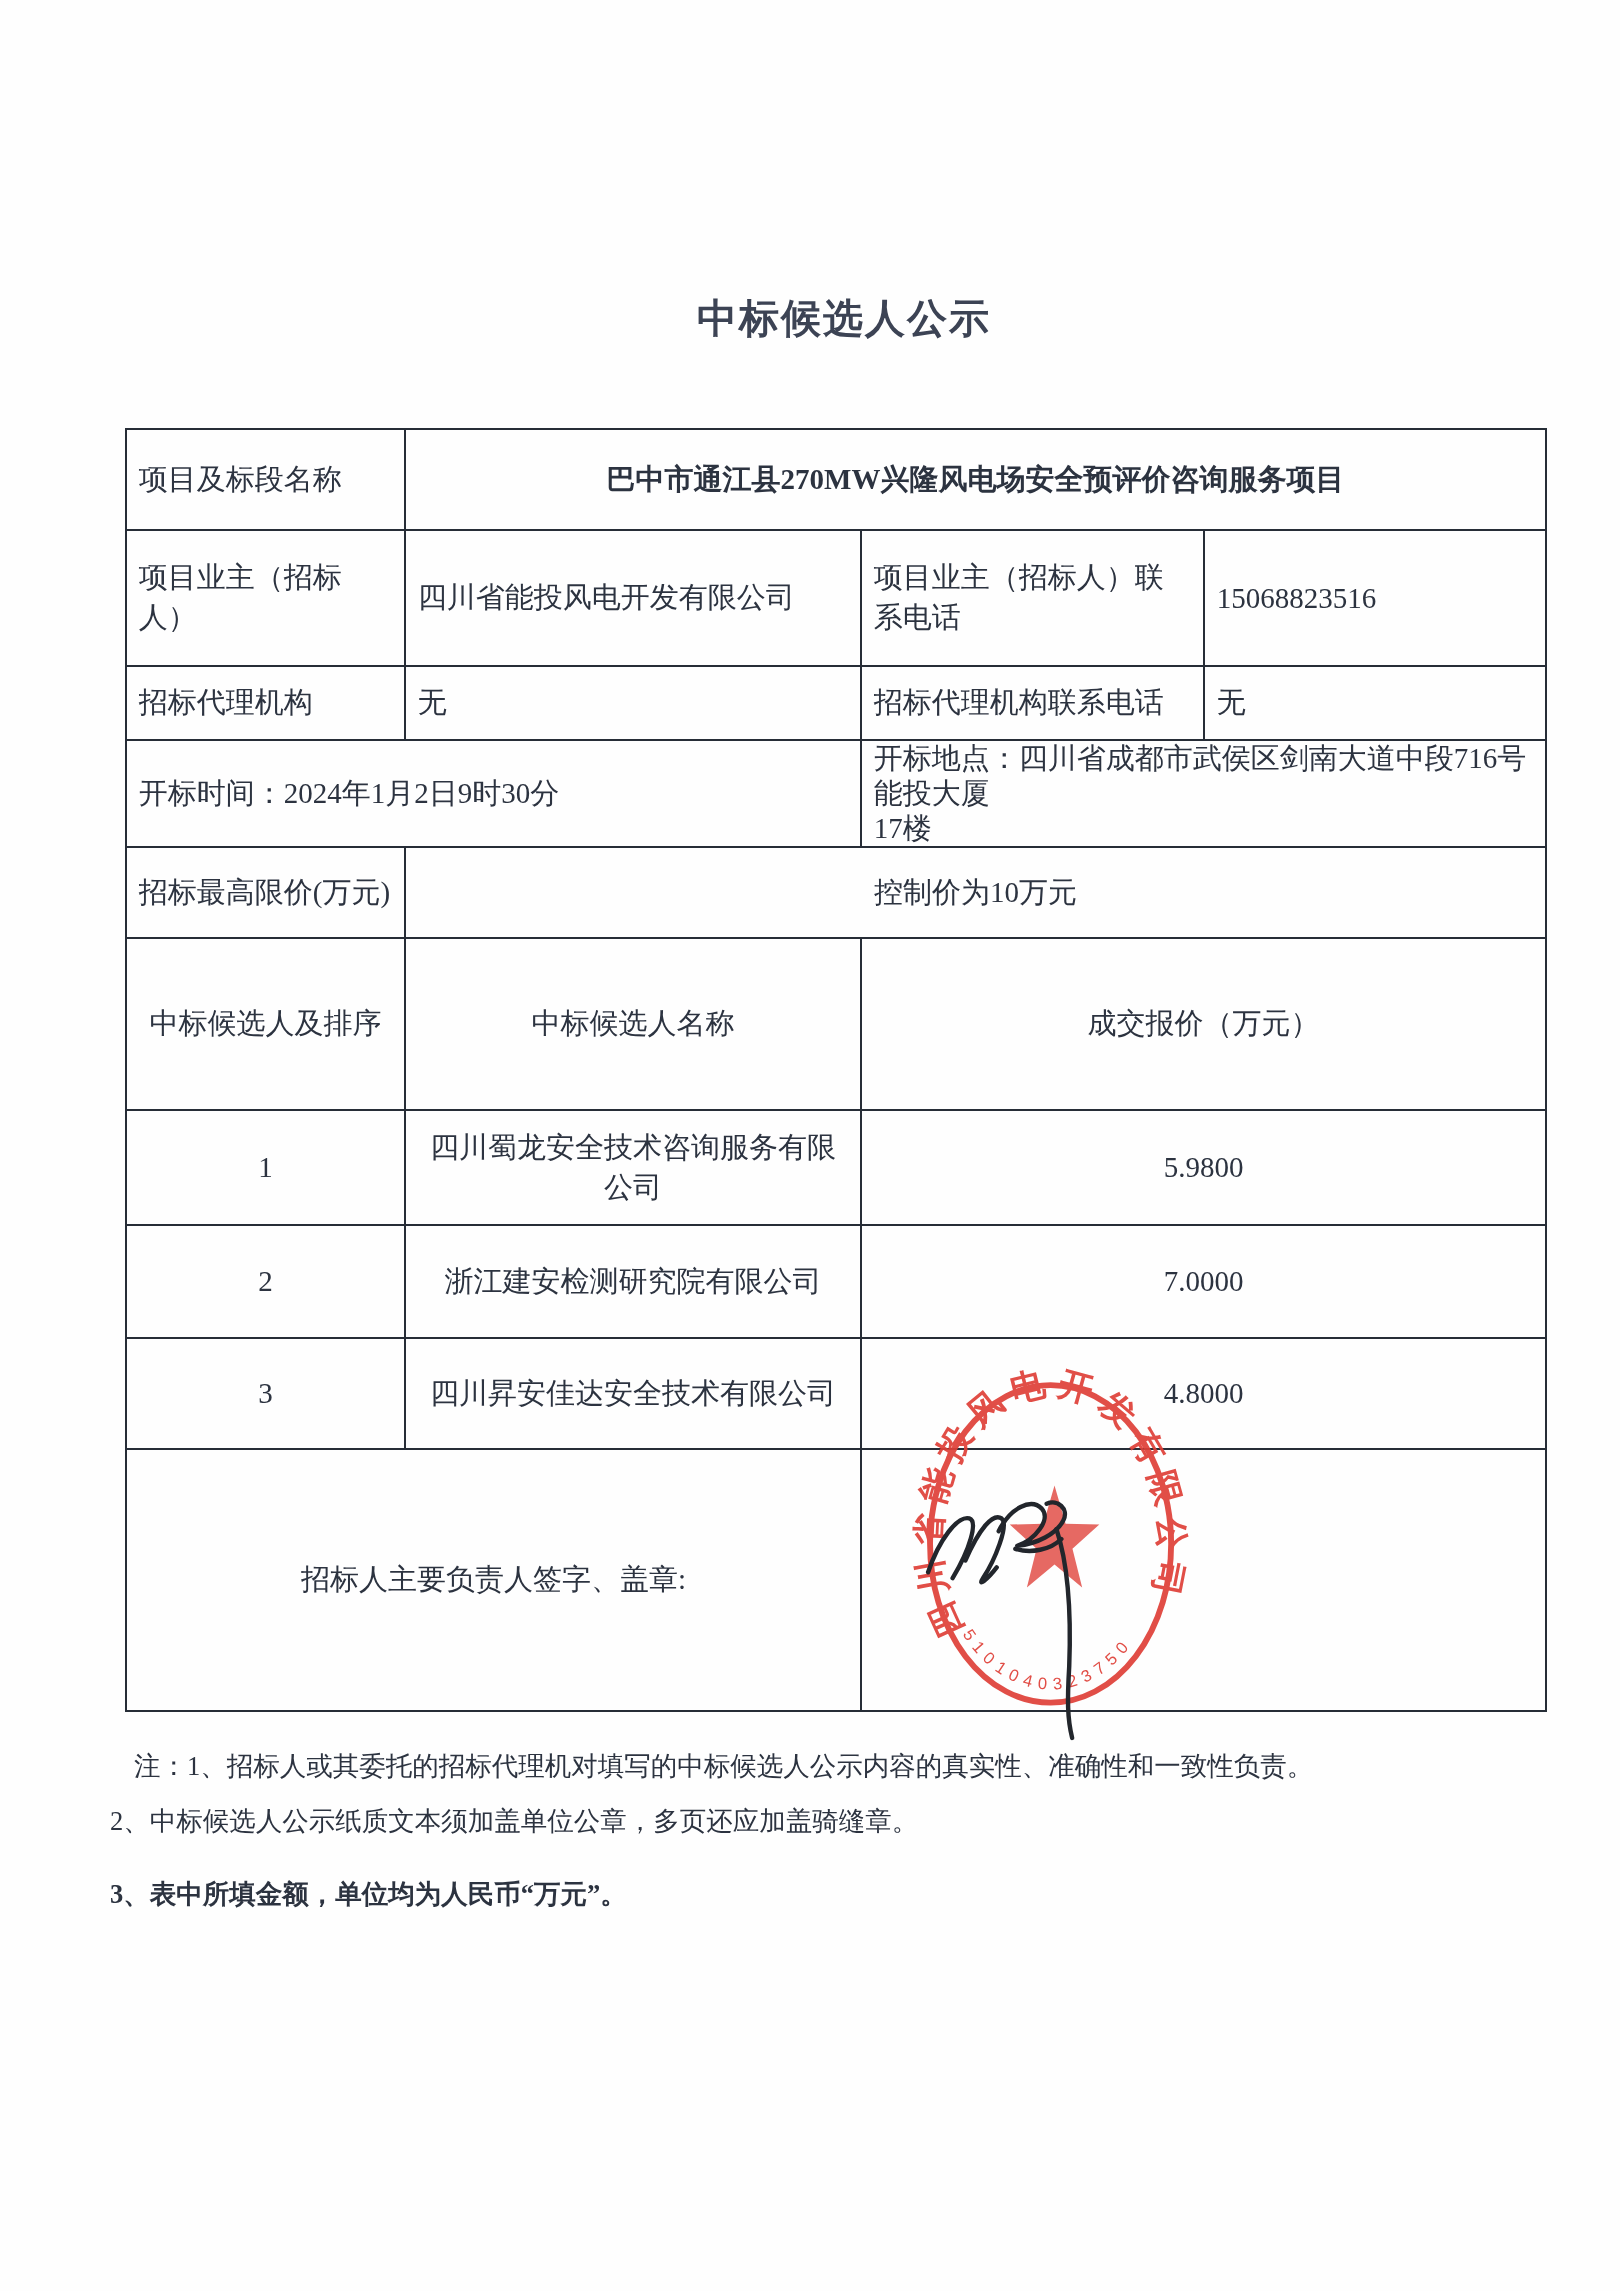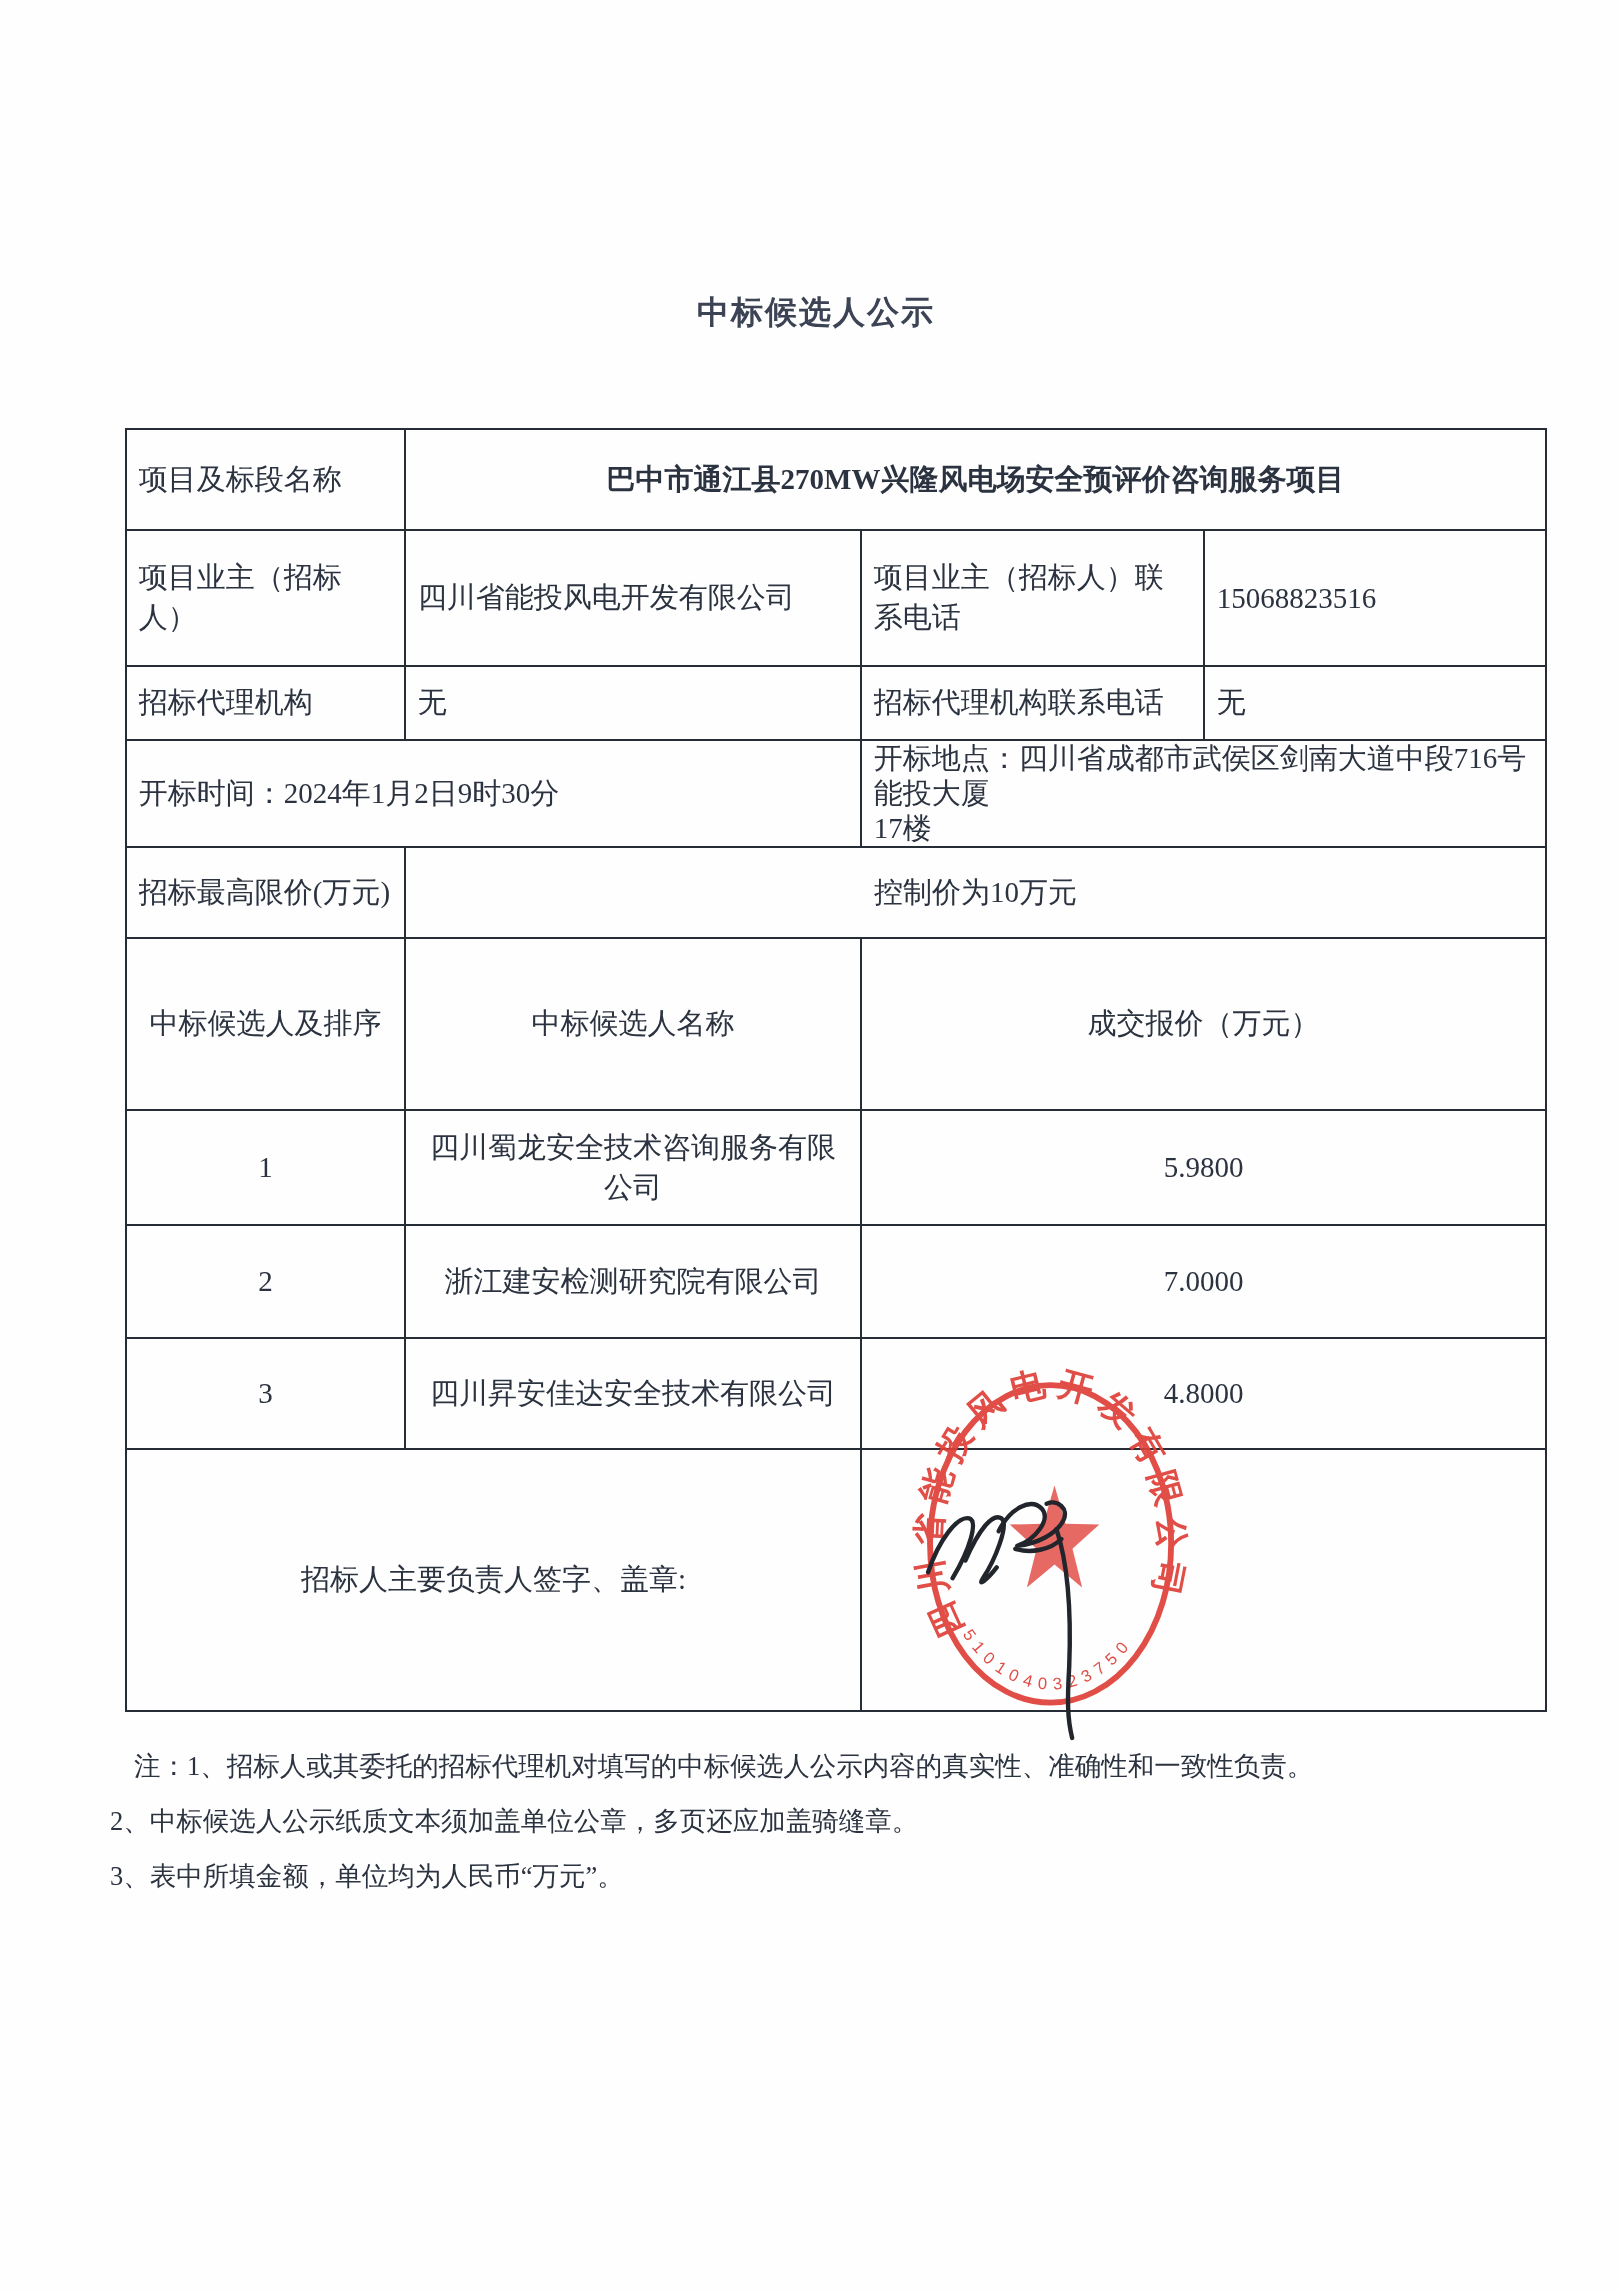--- a/index.html
+++ b/index.html
@@ -7,21 +7,21 @@
     position:relative;
     width:1620px;height:2292px;
     background:#fefefe;
     font-family:"Liberation Serif", serif;
     color:#2c3340;
     overflow:hidden;
   }
   .title{
     position:absolute;left:697px;top:291px;margin:0;
     font-family:"Liberation Sans", sans-serif;
-    font-size:32px;font-weight:bold;color:#3c4354;
+    font-size:40px;font-weight:bold;color:#3c4354;
     letter-spacing:2px;white-space:nowrap;
   }
   table.bid{
     position:absolute;left:125px;top:428px;width:1420px;
     border-collapse:collapse;table-layout:fixed;
   }
   table.bid td{
     border:2.5px solid #272d37;
     font-size:29px;
     padding:0 11.8px;
@@ -32,21 +32,21 @@
   .r5{height:91px}.r6{height:172px}.r7{height:115px}.r8{height:113px}
   .r9{height:111px}.r10{height:262px}
   td.center{text-align:center;padding:0 3.9px;}
   td.bold{font-weight:bold;margin-left:24px;}
   td.openplace{font-size:26px;line-height:35px;padding:3.9px 9.8px;}
   td.stamp-cell{position:relative;padding:0;}
   .notes{position:absolute;left:110px;top:1748px;width:1372px;font-size:26.5px;color:#2c3340;}
   .note{position:absolute;left:0;white-space:nowrap;}
   .note.n1{top:0;margin-left:24px;}
   .note.n2{top:55px;}
-  .note.n3{top:110px;}
+  .note.n3{top:128px;font-weight:bold;}
   svg.overlay{position:absolute;left:0;top:0;pointer-events:none;}
 </style>
 </head>
 <body>
 
 <div class="page">
 
   <h1 class="title">中标候选人公示</h1>
 
   <table class="bid">

